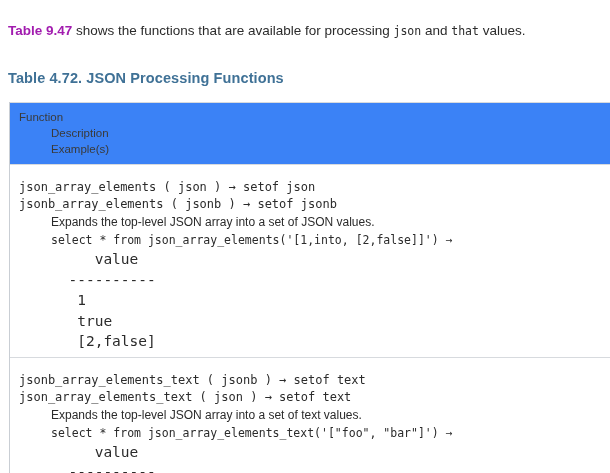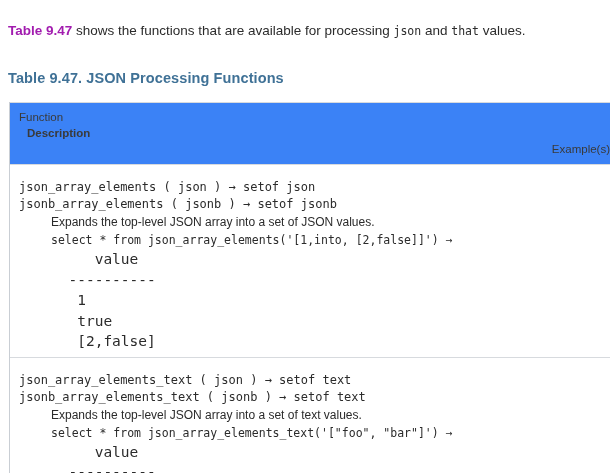--- a/index.html
+++ b/index.html
@@ -54,22 +54,22 @@
     background: #3b82f6;
     padding: 6px 0 7px 0;
     border-top: 1px solid #d7dade;
   }
   .hd-line {
     font-size: 11.5px;
     color: #3a3a3a;
     line-height: 16px;
   }
   .ind0 { padding-left: 9px; }
-  .ind1 { padding-left: 17px; font-weight: bold; }
-  .ind2 { padding-left: 31px; text-align: right; }
+  .ind1 { padding-left: 41px; }
+  .ind2 { padding-left: 41px; }
 
   .tbl-row {
     padding: 14px 0 5px 0;
     border-top: 1px solid #d7dade;
   }
   .tbl-row:first-of-type { border-top: 1px solid #c9ced4; }
 
   .sig {
     font-family: "DejaVu Sans Mono", "Liberation Mono", monospace;
     font-size: 12px;
@@ -100,21 +100,21 @@
     padding-left: 41px;
     white-space: pre;
     margin: 0;
   }
 </style>
 </head>
 <body>
 
 <p class="intro"><a class="xref" href="#">Table 9.47</a><span> shows the functions that are available for processing </span><code class="mono">json</code><span> and </span><code class="mono">that</code><span> values.</span></p>
 
-<div class="table-caption">Table 9.47. JSON Processing Functions</div>
+<div class="table-caption">Table 4.72. JSON Processing Functions</div>
 
 <div class="tbl-wrap">
 
   <div class="tbl-head">
     <div class="hd-line ind0">Function</div>
     <div class="hd-line ind1">Description</div>
     <div class="hd-line ind2">Example(s)</div>
   </div>
 
   <div class="tbl-row">
@@ -123,22 +123,22 @@
     <div class="desc">Expands the top-level JSON array into a set of JSON values.</div>
     <div class="example">select * from json_array_elements('[1,into, [2,false]]') →</div>
     <div class="result">     value</div>
     <div class="result">  ----------</div>
     <div class="result">   1</div>
     <div class="result">   true</div>
     <div class="result">   [2,false]</div>
   </div>
 
   <div class="tbl-row">
+    <div class="sig">jsonb_array_elements_text ( jsonb ) → setof text</div>
     <div class="sig">json_array_elements_text ( json ) → setof text</div>
-    <div class="sig">jsonb_array_elements_text ( jsonb ) → setof text</div>
     <div class="desc">Expands the top-level JSON array into a set of text values.</div>
     <div class="example">select * from json_array_elements_text('["foo", "bar"]') →</div>
     <div class="result">     value</div>
     <div class="result">  ----------</div>
     <div class="result">   foo</div>
 
   </div>
 
 </div>
 

